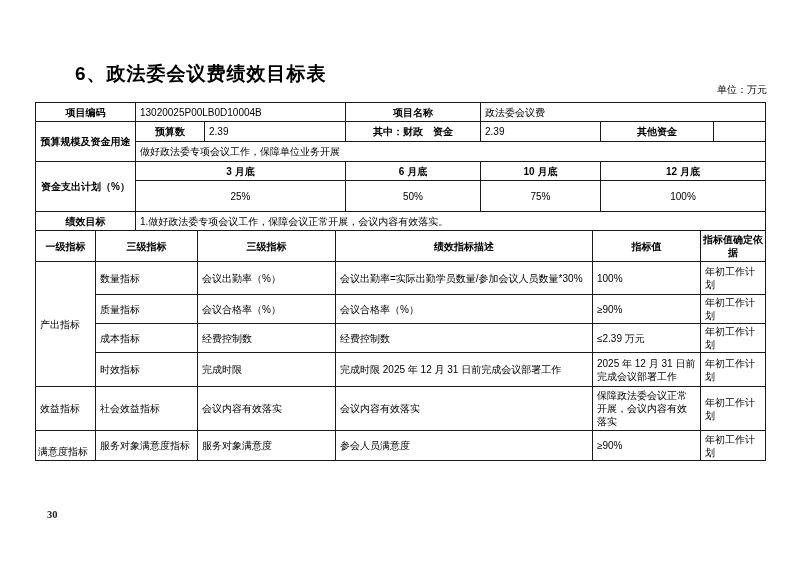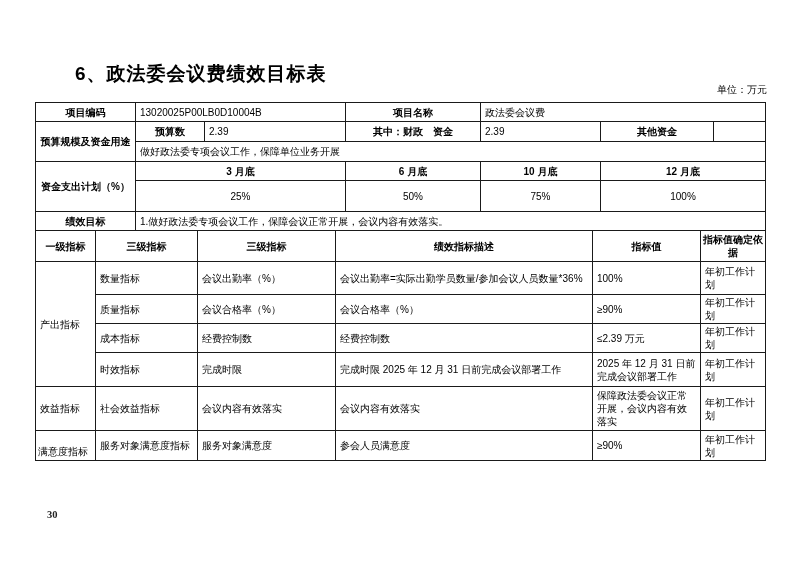--- a/index.html
+++ b/index.html
@@ -142,21 +142,21 @@
       <th>三级指标</th>
       <th>三级指标</th>
       <th>绩效指标描述</th>
       <th>指标值</th>
       <th>指标值确定依据</th>
     </tr>
     <tr style="height:33px">
       <td class="l" rowspan="4">产出指标</td>
       <td class="l">数量指标</td>
       <td class="l">会议出勤率（%）</td>
-      <td class="l">会议出勤率=实际出勤学员数量/参加会议人员数量*36%</td>
+      <td class="l">会议出勤率=实际出勤学员数量/参加会议人员数量*30%</td>
       <td class="l">100%</td>
       <td class="l">年初工作计划</td>
     </tr>
     <tr style="height:26px">
       <td class="l">质量指标</td>
       <td class="l">会议合格率（%）</td>
       <td class="l">会议合格率（%）</td>
       <td class="l">≥90%</td>
       <td class="l">年初工作计划</td>
     </tr>

